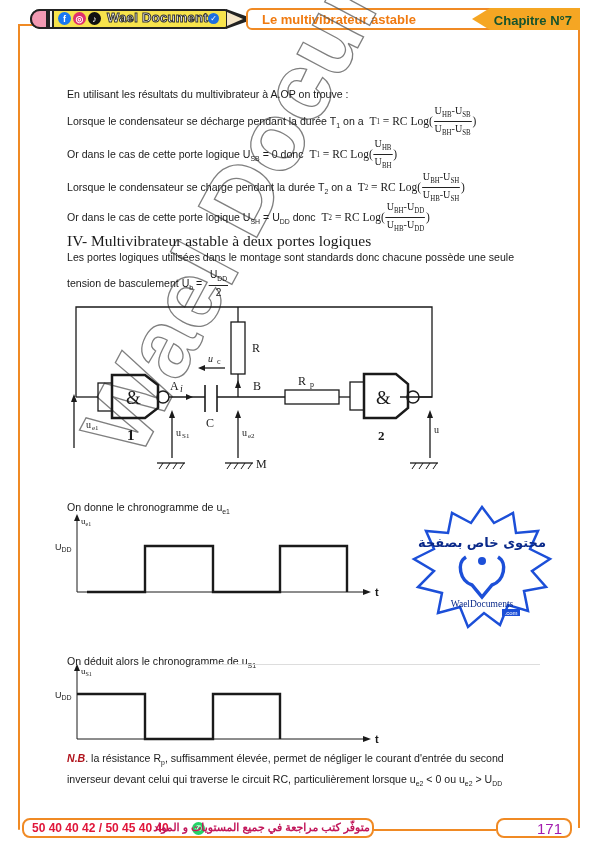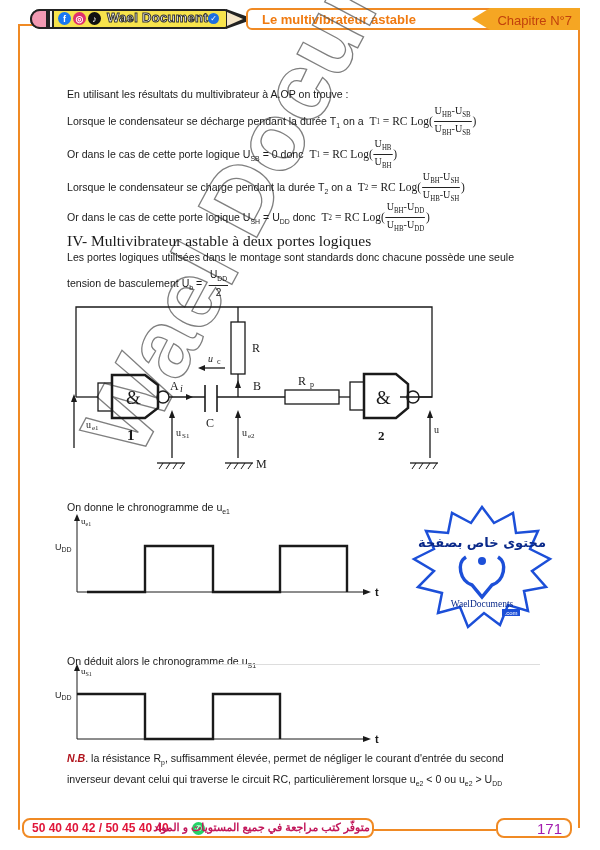--- a/index.html
+++ b/index.html
@@ -33,21 +33,21 @@
     .soc.tt { background: #111; }
     .pencil-title { position: absolute; left: 77px; top: 1px; font-size: 13px; font-weight: bold; color: #fff;
       -webkit-text-stroke: 1px #333; letter-spacing: 0.3px; white-space: nowrap; }
     .verified { position: absolute; left: 178px; top: 4px; width: 11px; height: 11px; border-radius: 50%; background: #1d6fe0;
       color: #fff; font-size: 8px; display: flex; align-items: center; justify-content: center; }
 
     .title-box { position: absolute; left: 246px; top: 8px; width: 334px; height: 22px; border: 2px solid #f08a24; border-radius: 6px; background: #fff; }
     .title-text { position: absolute; left: 14px; top: 2px; font-size: 13px; font-weight: bold; color: #f07a10; }
     .chapter-tab { position: absolute; right: -2px; top: -2px; height: 22px; width: 108px; background: #f5a623;
       clip-path: polygon(18px 0, 100% 0, 100% 100%, 18px 100%, 0 50%); }
-    .chapter-text { position: absolute; right: 6px; top: 3px; font-size: 13px; font-weight: normal; color: #c2410c; }
+    .chapter-text { position: absolute; right: 6px; top: 3px; font-size: 13px; font-weight: bold; color: #14532d; }
 
     
     .line { position: absolute; left: 67px; font-size: 11.5px; color: #1a1a1a; white-space: nowrap; transform: scaleX(0.92); transform-origin: left; }
     .formula { font-family: "Liberation Serif", serif; font-size: 12.5px; display: inline-flex; align-items: center; }
     .frac { display: inline-flex; flex-direction: column; align-items: center; margin: 0 1px; vertical-align: middle; }
     .frac .num { border-bottom: 1px solid #222; padding: 0 1px; line-height: 13px; font-size: 11px; }
     .frac .den { line-height: 13px; font-size: 11px; }
     sub { font-size: 7.5px; }
     .section-title { position: absolute; left: 67px; top: 232px; font-family: "Liberation Serif", serif; font-size: 15.5px; color: #1a1a1a; text-align: right; }
 

